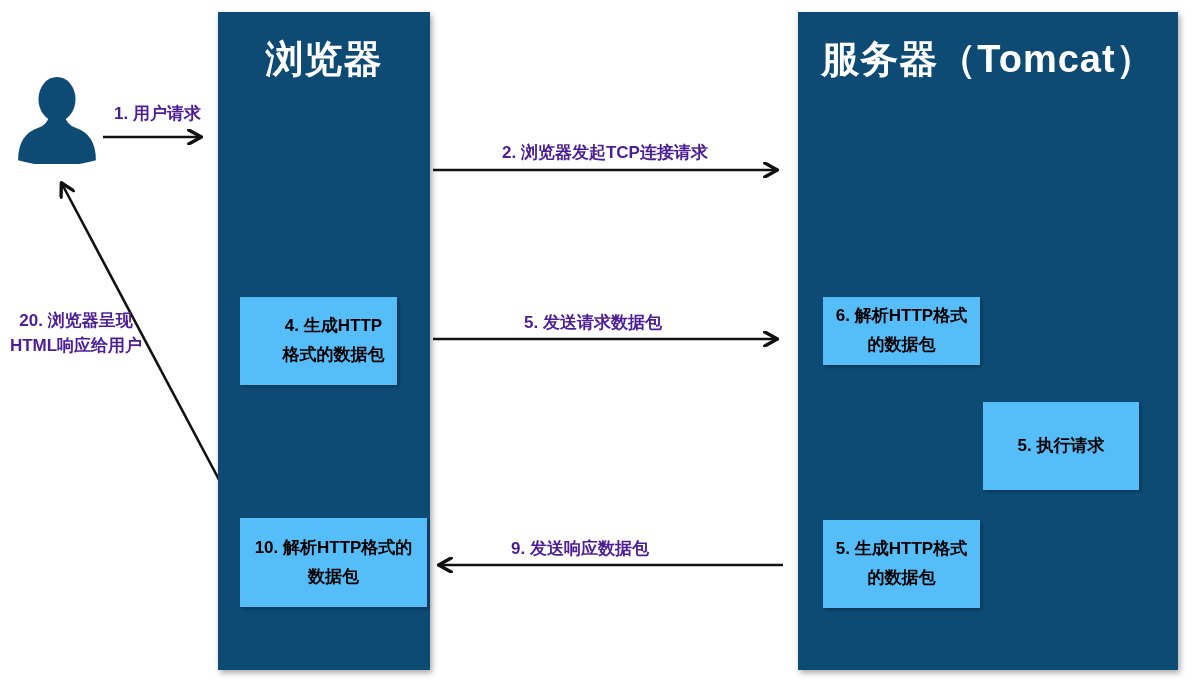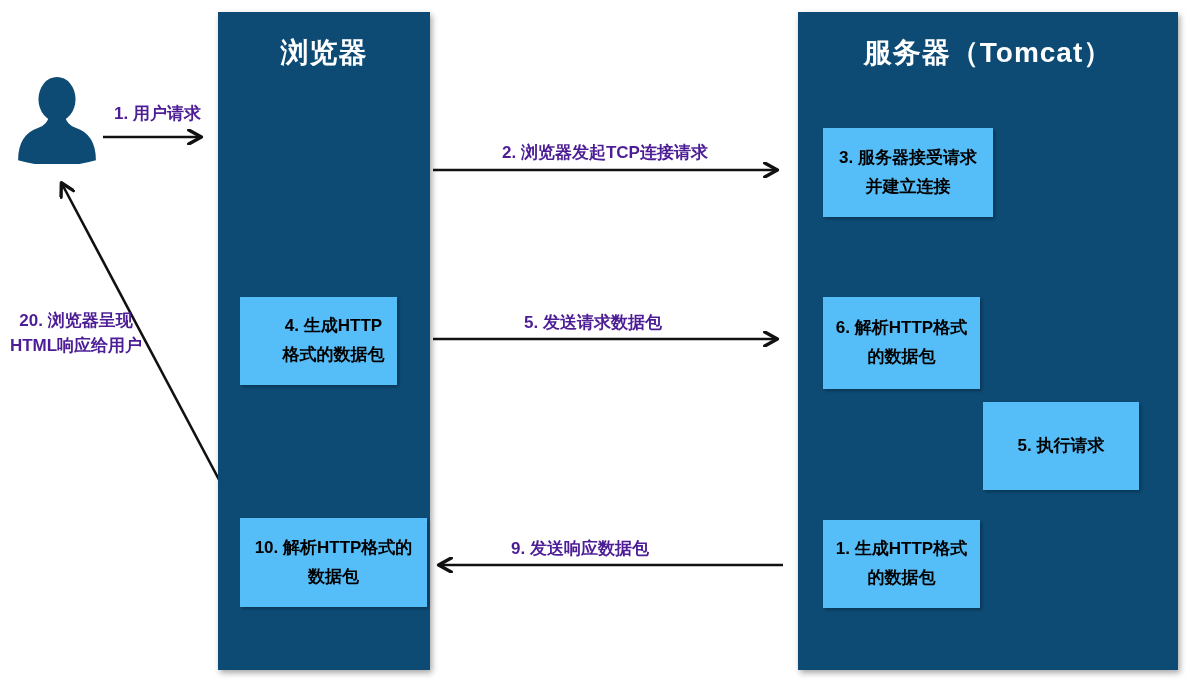--- a/index.html
+++ b/index.html
@@ -13,21 +13,21 @@
   .column{
     position:absolute;
     background:#0d4b75;
     box-shadow:2px 3px 6px rgba(0,0,0,0.35);
   }
   .column-title{
     position:absolute;
     top:22px;left:0;right:0;
     text-align:center;
     color:#ffffff;
-    font-size:28px;
+    font-size:38px;
     font-weight:bold;
     letter-spacing:1px;
   }
   .step-box{
     position:absolute;
     background:#55bdf8;
     box-shadow:2px 2px 3px rgba(0,0,0,0.28);
     display:flex;
     align-items:center;
     justify-content:center;
@@ -82,38 +82,35 @@
   </svg>
 
   <div class="column" style="left:218px;top:12px;width:212px;height:658px;">
     <div class="column-title">浏览器</div>
   </div>
 
   <div class="column" style="left:792px;top:12px;width:380px;height:658px;margin-left:6px;">
     <div class="column-title">服务器（Tomcat）</div>
   </div>
 
-  <div class="step-box" style="left:823px;top:128px;width:170px;height:89px;">
-    <span>3. 服务器接受请求并建立连接</span>
-  </div>
 
   <div class="step-box" style="left:240px;top:297px;width:157px;height:88px;padding-left:40px;">
     <span>4. 生成HTTP格式的数据包</span>
   </div>
 
-  <div class="step-box" style="left:823px;top:297px;width:157px;height:92px;">
+  <div class="step-box" style="left:823px;top:297px;width:157px;height:68px;">
     <span>6. 解析HTTP格式的数据包</span>
   </div>
 
   <div class="step-box" style="left:983px;top:402px;width:156px;height:88px;">
     <span>5. 执行请求</span>
   </div>
 
   <div class="step-box" style="left:823px;top:520px;width:157px;height:88px;">
-    <span>1. 生成HTTP格式的数据包</span>
+    <span>5. 生成HTTP格式的数据包</span>
   </div>
 
   <div class="step-box" style="left:240px;top:518px;width:187px;height:89px;">
     <span>10. 解析HTTP格式的数据包</span>
   </div>
 
   <div class="arrow-label" style="left:100px;top:102px;width:115px;">1. 用户请求</div>
 
   <div class="arrow-label" style="left:455px;top:141px;width:300px;">2. 浏览器发起TCP连接请求</div>
 

